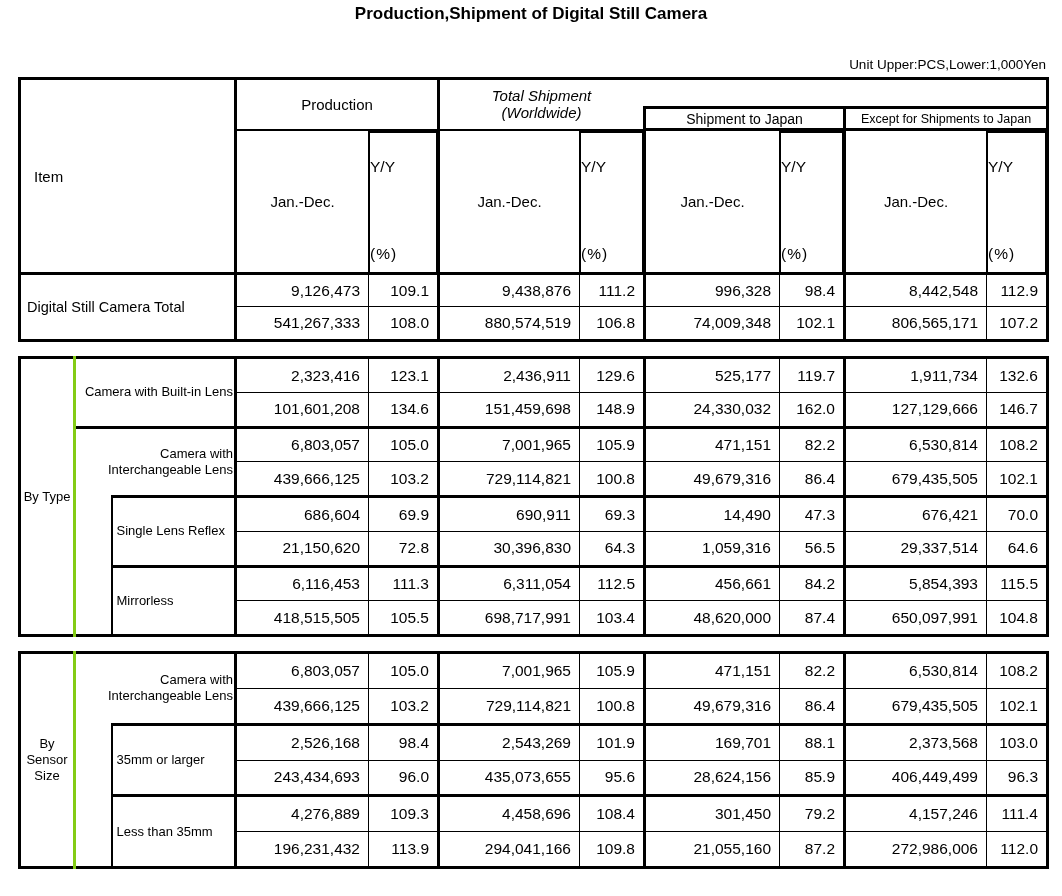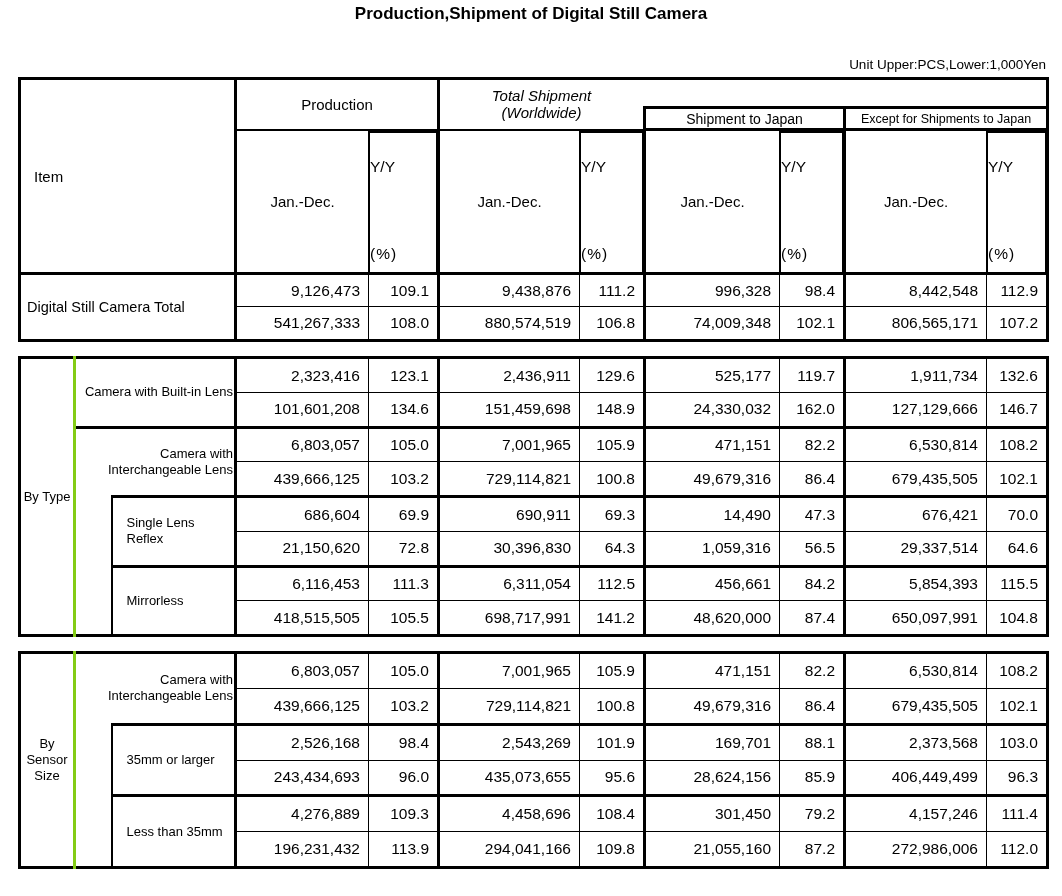--- a/index.html
+++ b/index.html
@@ -40,21 +40,21 @@
   .spacer { border-style:none; }
   .noR { border-right-style:none;font-style:italic; }
   td.yy { display:flex; flex-direction:column; align-items:flex-start;
     justify-content:space-between; padding:25px 0 9px 0; height:105px;
     border-bottom:none;gap:40px; }
   .pct { letter-spacing:1px; }
 
   
   .lbl { font-size:13px; line-height:1.25; }
   .cen { text-align:center; }
-  .lft { text-align:left; padding-left:14px; }
+  .lft { text-align:left; padding-left:4px; }
   .totlbl { font-size:14.5px; text-align:left; padding-left:6px;
     border-right:3px solid #000; }
   .grp { border-right:3px solid #84cc16; }          
   .lbl2 { border-left:3px solid #d946ef;text-align:right; }          
   .noB { border-bottom-style:none; }
   .strip { border-left:3px solid #000; border-right:2px solid #000;
     border-top-style:none; }
   .ind { border-left:2px solid #000; }           
 </style>
 </head>
@@ -228,21 +228,21 @@
     <td class="num ts">112.5</td>
     <td class="num gl ts">456,661</td>
     <td class="num ts">84.2</td>
     <td class="num gl ts">5,854,393</td>
     <td class="num ts">115.5</td>
   </tr>
   <tr style="height:34.75px">
     <td class="num gl">418,515,505</td>
     <td class="num">105.5</td>
     <td class="num gl">698,717,991</td>
-    <td class="num">141.2</td>
+    <td class="num">103.4</td>
     <td class="num gl">48,620,000</td>
     <td class="num">87.4</td>
     <td class="num gl">650,097,991</td>
     <td class="num">104.8</td>
   </tr>
 </tbody>
   </table>
 
 <table class="blk">
   <colgroup>

